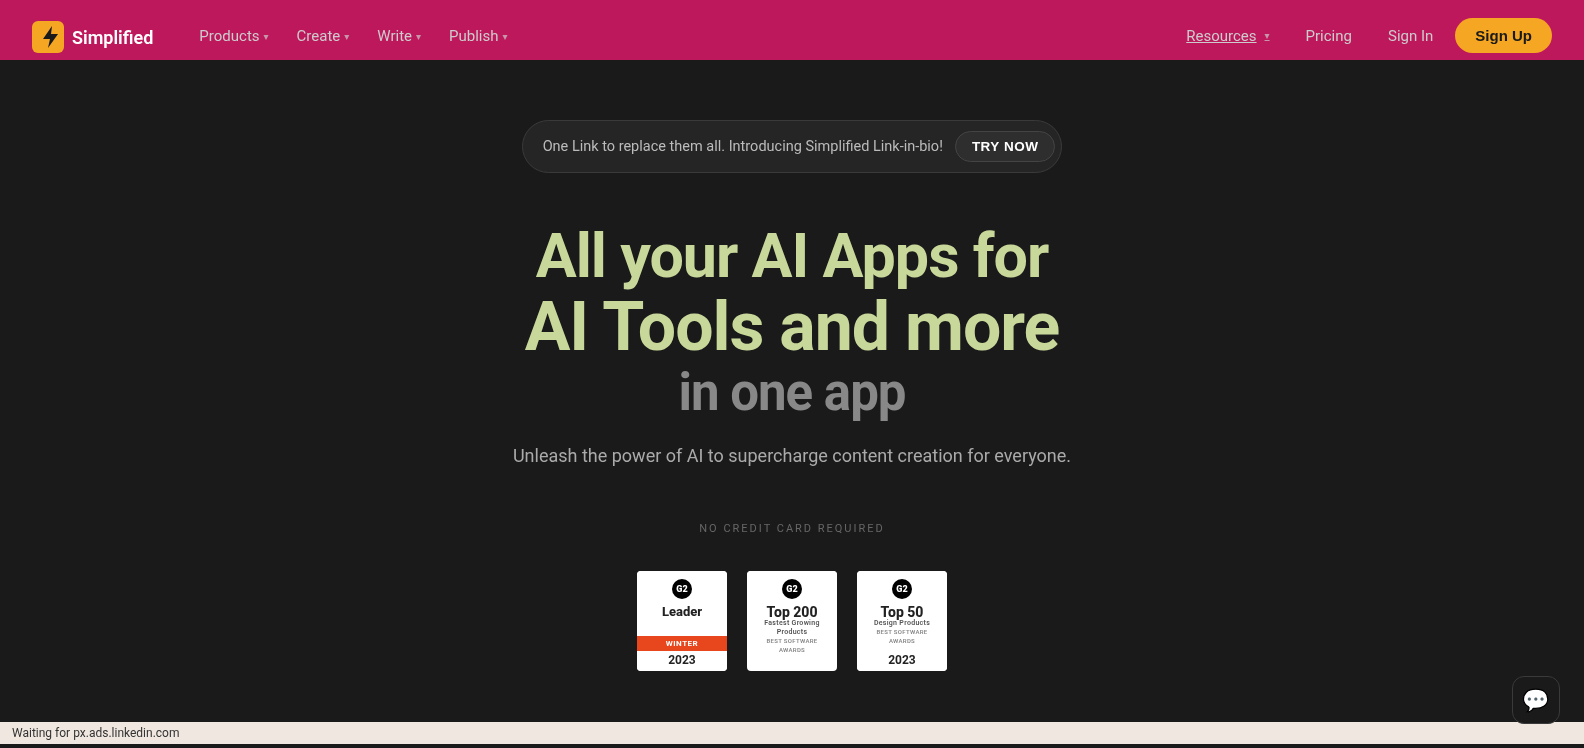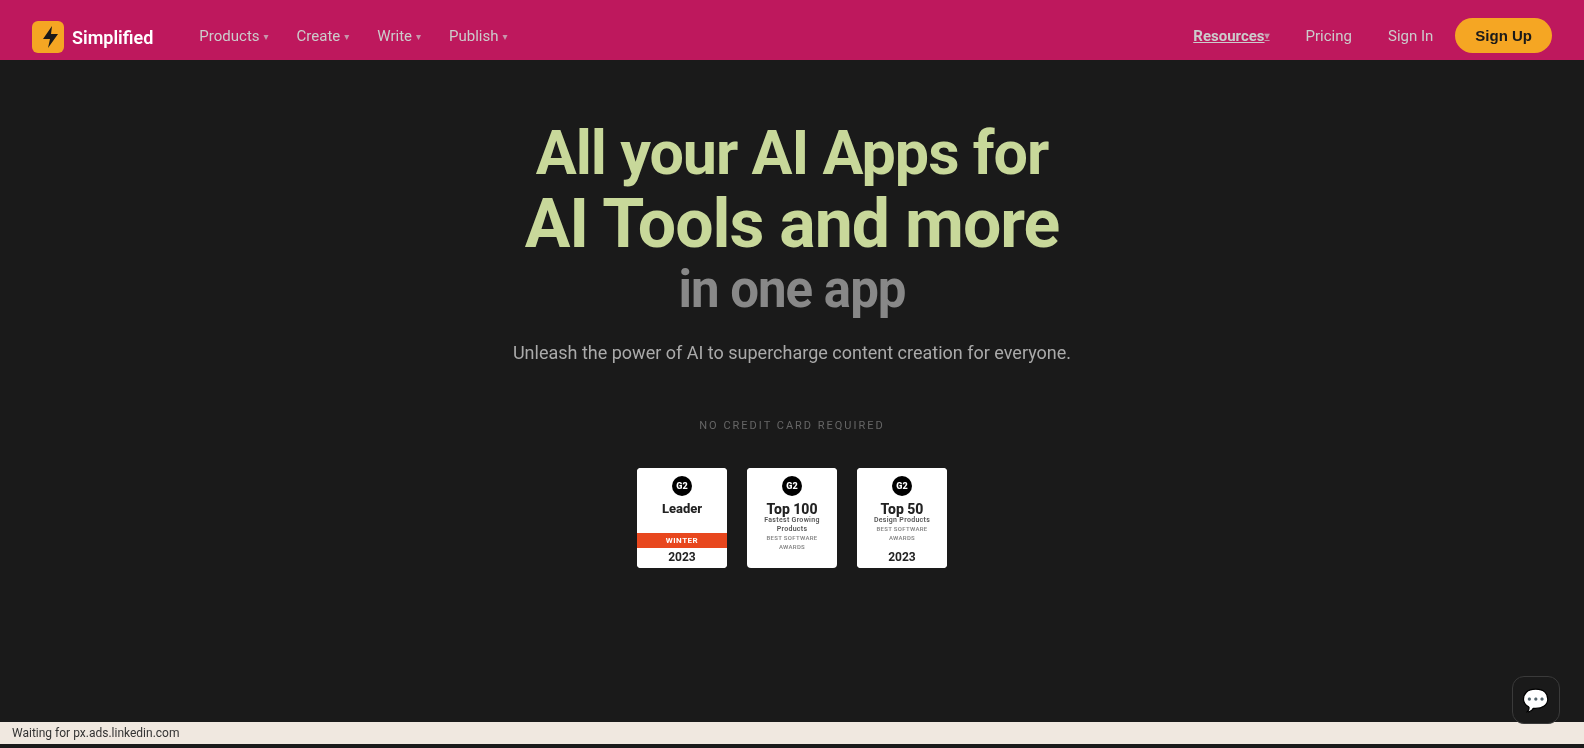--- a/index.html
+++ b/index.html
@@ -58,26 +58,25 @@
       opacity: 0.7;
     }
     .nav-right {
       display: flex;
       align-items: center;
       gap: 8px;
     }
     .nav-resources {
       display: flex;
       align-items: center;
-      gap: 0;
+      gap: 8px;
       color: #cccccc;
       font-size: 15px;
       padding: 8px 14px;
       cursor: pointer;
-      font-weight: bold;
     }
     .nav-pricing {
       color: #cccccc;
       font-size: 15px;
       padding: 8px 14px;
       cursor: pointer;
       text-decoration: none;
     }
     .nav-signin {
       color: #cccccc;
@@ -346,20 +345,24 @@
       <span class="nav-chevron">▾</span>
     </a>
     <a class="nav-pricing" href="#">Pricing</a>
     <a class="nav-signin" href="#">Sign In</a>
     <button class="nav-signup">Sign Up</button>
   </div>
 </nav>
 
 <main class="main">
 
+  <div class="banner">
+    <span class="banner-text">One Link to replace them all. Introducing Simplified Link-in-bio!</span>
+    <button class="banner-btn">TRY NOW</button>
+  </div>
 
   <div class="hero">
     <div class="hero-line1">All your AI Apps for</div>
     <div class="hero-line2">AI Tools and more</div>
     <div class="hero-line3">in one app</div>
     <p class="hero-subtitle">Unleash the power of AI to supercharge content creation for everyone.</p>
   </div>
 
   <p class="cta-no-credit">NO CREDIT CARD REQUIRED</p>
 
@@ -374,21 +377,21 @@
       </div>
       <div class="badge-red-bar">WINTER</div>
       <div class="badge-year">2023</div>
     </div>
 
     <div class="badge">
       <div class="badge-top">
         <div class="badge-g2-logo">G2</div>
       </div>
       <div class="badge-inner">
-        <div class="badge-main-text" style="font-size:14px;">Top 100</div>
+        <div class="badge-main-text" style="font-size:14px;">Top 200</div>
         <div class="badge-sub-text">Fastest Growing Products<br><span style="font-size:6px;color:#888;">BEST SOFTWARE AWARDS</span></div>
       </div>
 
     </div>
 
     <div class="badge">
       <div class="badge-top">
         <div class="badge-g2-logo">G2</div>
       </div>
       <div class="badge-inner">

